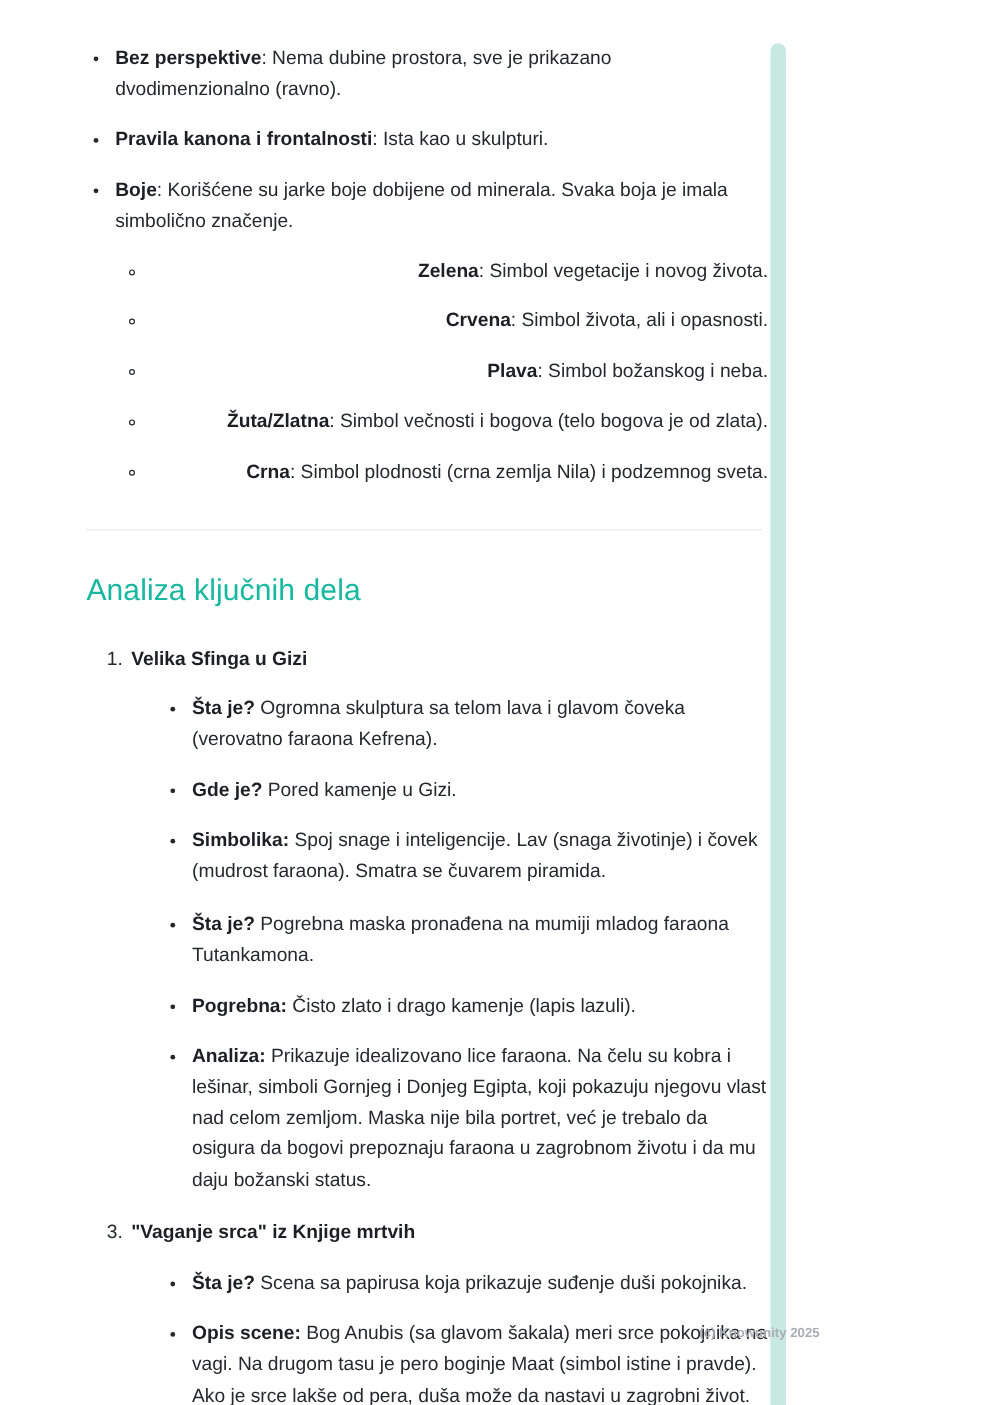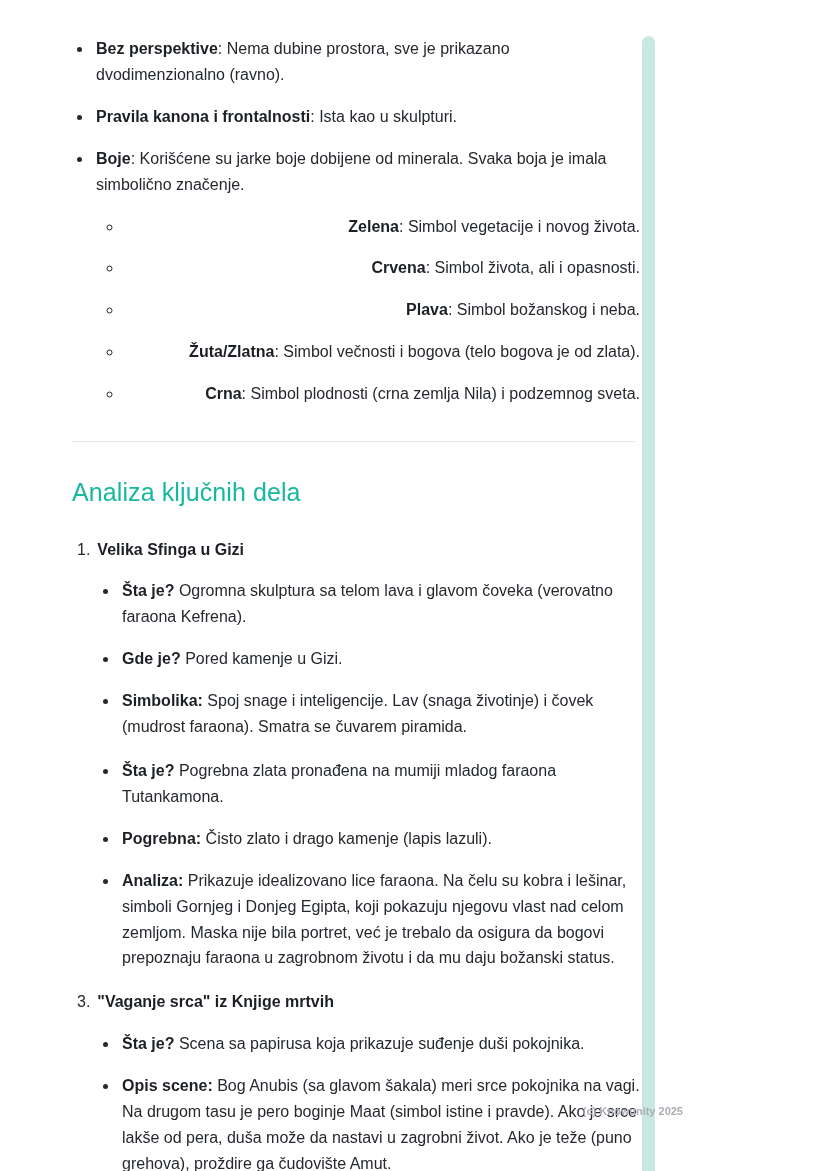--- a/index.html
+++ b/index.html
@@ -52,28 +52,28 @@
     color: var(--accent, #17b8a0);
     font-size: 25px;
     font-weight: 400;
     margin: 30px 0 24px 0;
     letter-spacing: 0.1px;
   }
 
   
   ol.numlist { list-style: none; margin: 0; padding: 0; }
   ol.numlist > li.work { margin-bottom: 4px; }
-  .work-head { margin: 0 0 16px 0; padding-left: 5px; }
+  .work-head { margin: 0 0 16px 12px; padding-left: 5px; }
   .work-num { margin-right: 7px; }
   ul.points {
     list-style: disc outside;
     margin: 0 0 18px 0;
     padding: 0 0 0 47px;
   }
-  ul.points > li { margin-bottom: 16px; padding-left: 3px; }
+  ul.points > li { margin-bottom: 16px; padding-left: 3px; margin-left: 38px; }
 
   
   .scroll-band {
     position: absolute;
     top: 36px;
     right: 66px;
     width: 13px;
     bottom: 0;
     background: var(--band, #c8e9e2);
     border-radius: 7px 7px 0 0;
@@ -115,21 +115,21 @@
         <li class="work">
           <div class="work-head"><span class="work-num">1.</span><strong>Velika Sfinga u Gizi</strong></div>
           <ul class="points">
             <li><strong>Šta je?</strong><span> Ogromna skulptura sa telom lava i glavom čoveka (verovatno faraona Kefrena).</span></li>
             <li><strong>Gde je?</strong><span> Pored kamenje u Gizi.</span></li>
             <li><strong>Simbolika:</strong><span> Spoj snage i inteligencije. Lav (snaga životinje) i čovek (mudrost faraona). Smatra se čuvarem piramida.</span></li>
           </ul>
         </li>
         <li class="work">
           <ul class="points">
-            <li><strong>Šta je?</strong><span> Pogrebna zlata pronađena na mumiji mladog faraona Tutankamona.</span></li>
+            <li><strong>Šta je?</strong><span> Pogrebna maska pronađena na mumiji mladog faraona Tutankamona.</span></li>
             <li><strong>Pogrebna:</strong><span> Čisto zlato i drago kamenje (lapis lazuli).</span></li>
             <li><strong>Analiza:</strong><span> Prikazuje idealizovano lice faraona. Na čelu su kobra i lešinar, simboli Gornjeg i Donjeg Egipta, koji pokazuju njegovu vlast nad celom zemljom. Maska nije bila portret, već je trebalo da osigura da bogovi prepoznaju faraona u zagrobnom životu i da mu daju božanski status.</span></li>
           </ul>
         </li>
         <li class="work">
           <div class="work-head"><span class="work-num">3.</span><strong>"Vaganje srca" iz Knjige mrtvih</strong></div>
           <ul class="points">
             <li><strong>Šta je?</strong><span> Scena sa papirusa koja prikazuje suđenje duši pokojnika.</span></li>
             <li><strong>Opis scene:</strong><span> Bog Anubis (sa glavom šakala) meri srce pokojnika na vagi. Na drugom tasu je pero boginje Maat (simbol istine i pravde). Ako je srce lakše od pera, duša može da nastavi u zagrobni život. Ako je teže (puno grehova), proždire ga čudovište Amut.</span></li>
           </ul>

